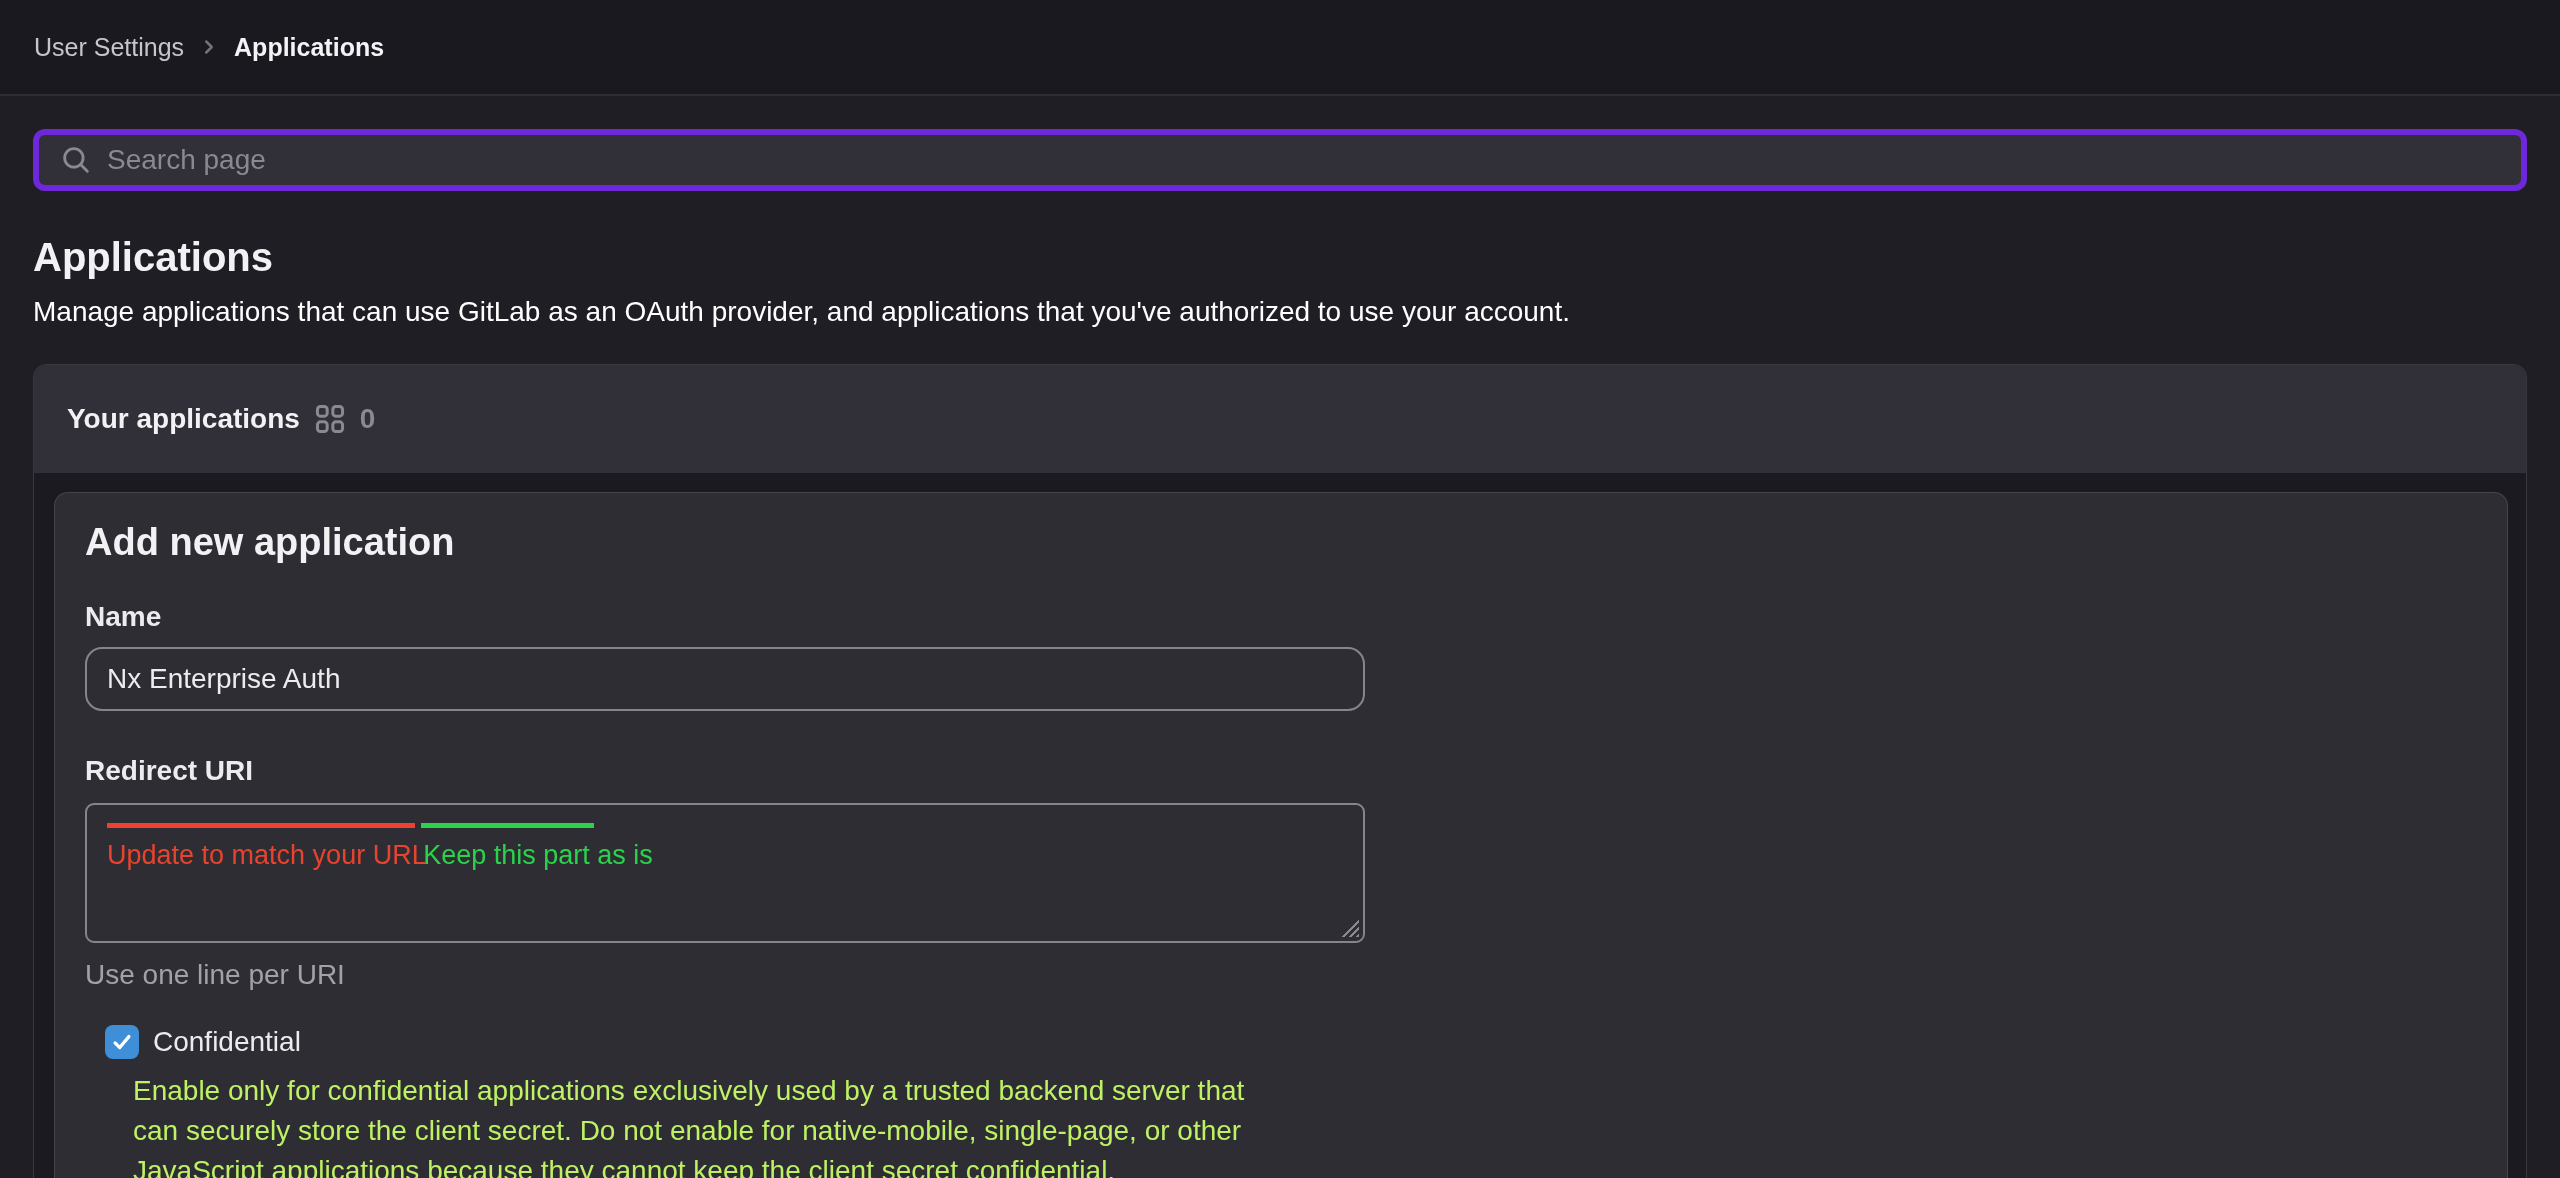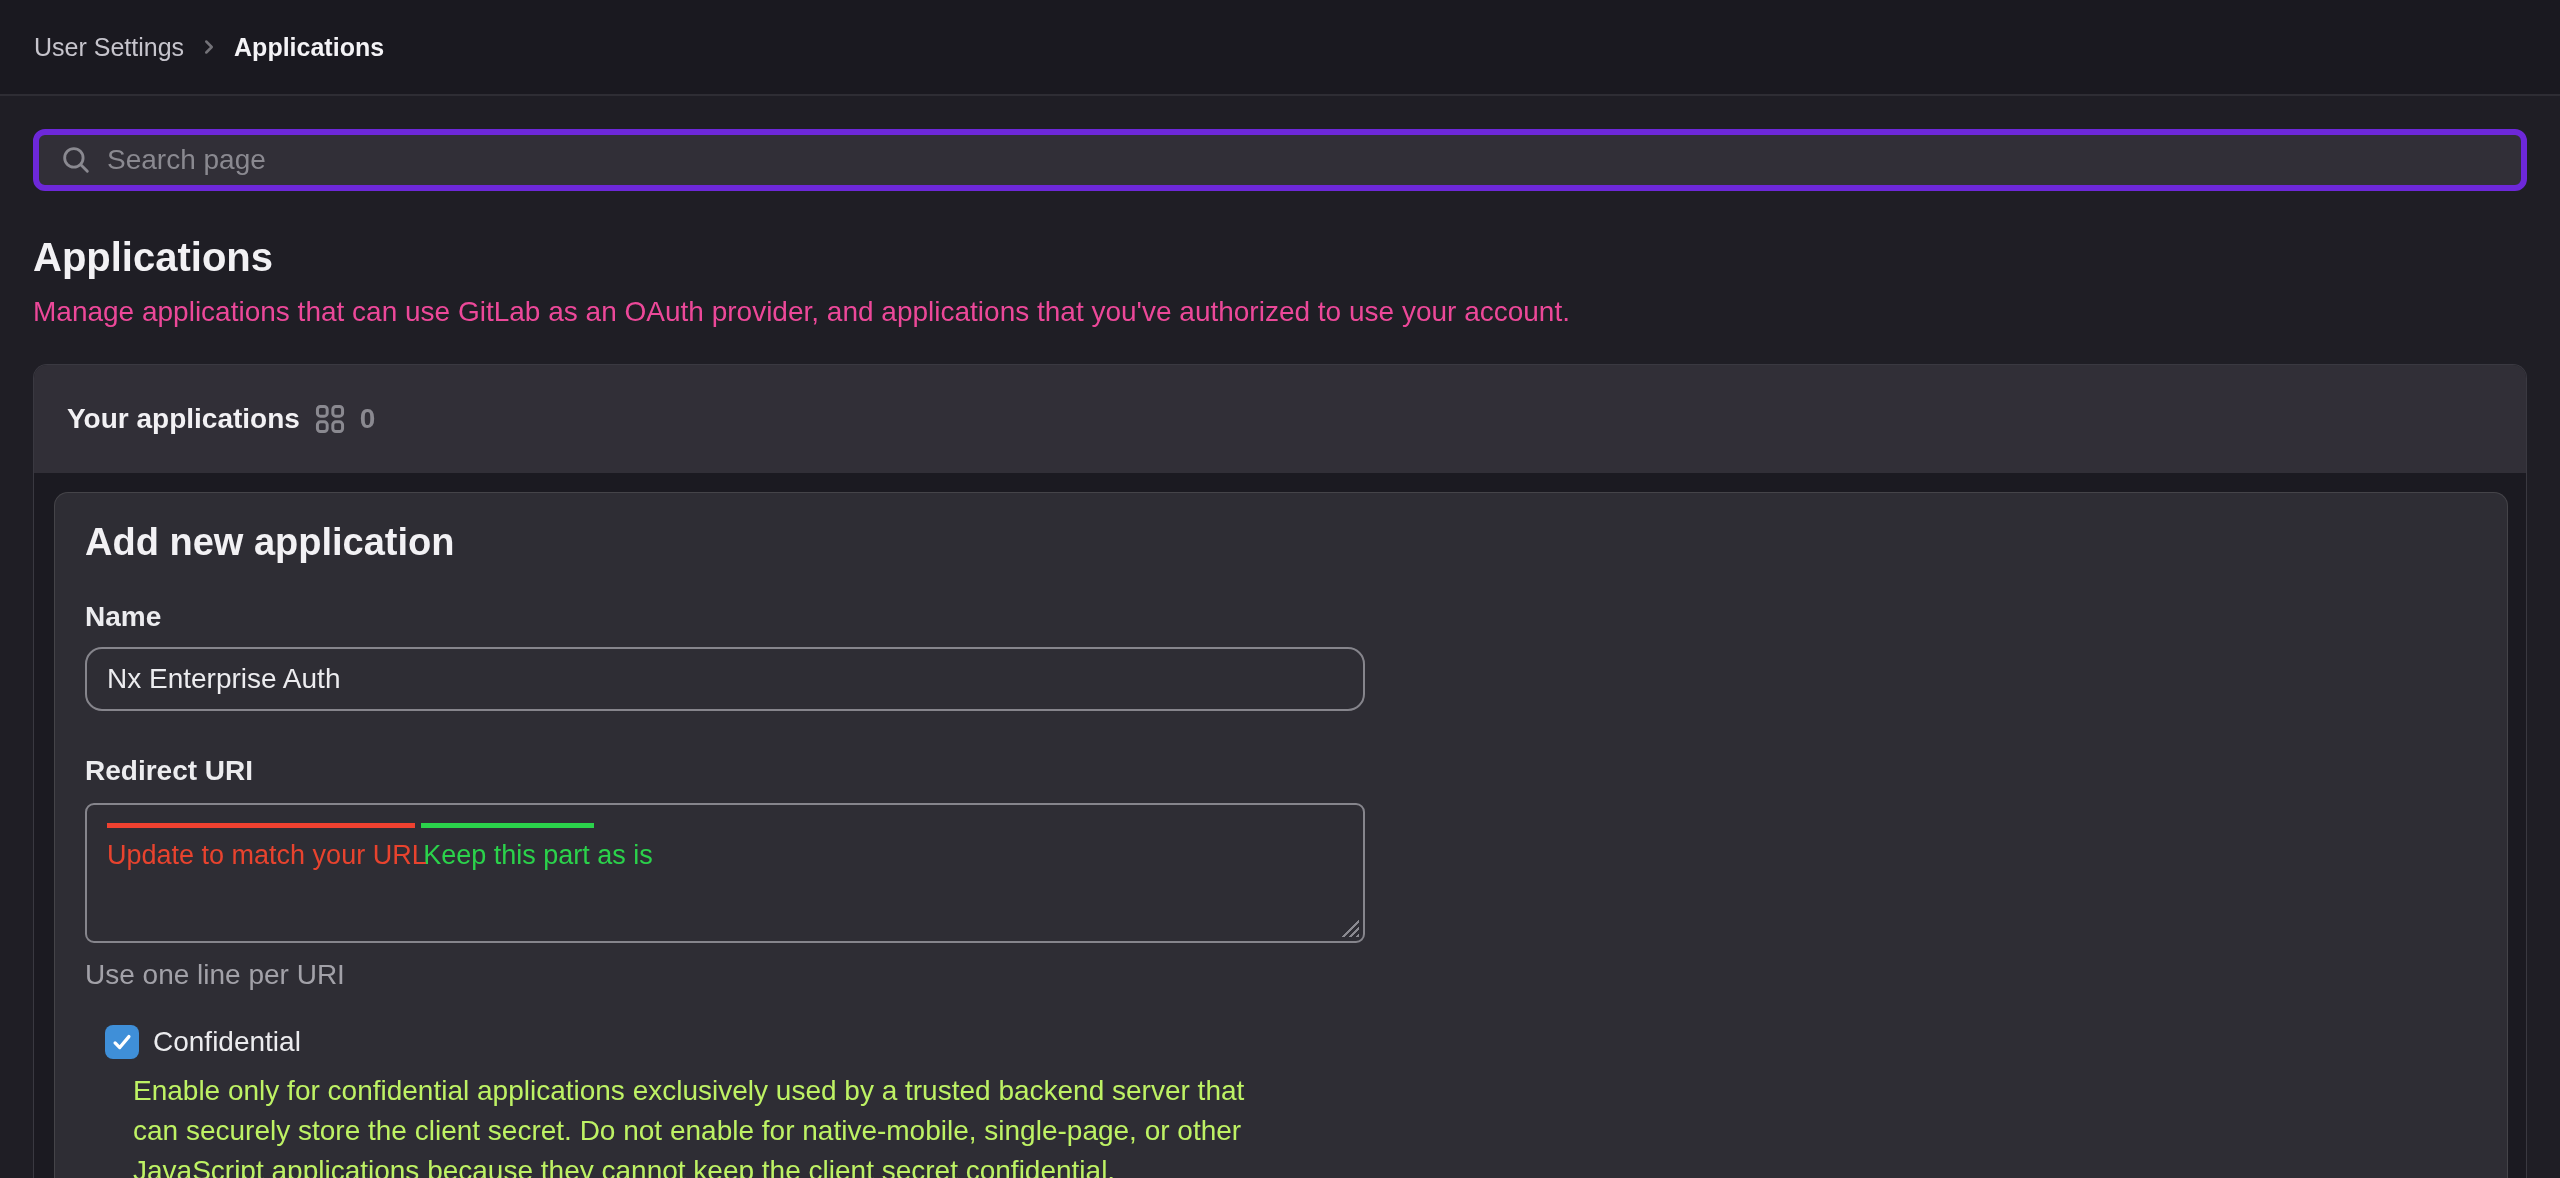--- a/index.html
+++ b/index.html
@@ -38,21 +38,21 @@
   .searchbox svg { flex:0 0 auto; }
   .search-input {
     flex:1; height:100%;
     background:transparent; border:none; outline:none;
     font-family:inherit; font-size:28px; color:#ececef;
     margin-left:14px;
   }
   .search-input::placeholder { color:#8a8990; }
 
   .page-title { margin-top:44px; font-size:40px; font-weight:700; color:#f2f1f4; }
-  .page-desc  { margin-top:16px; font-size:28px; color:#ec4899; }
+  .page-desc  { margin-top:16px; font-size:28px; color:#ffffff; }
 
   
   .panel {
     margin-top:36px;
     border:1px solid #3a3941;
     border-bottom:none;
     border-radius:14px 14px 0 0;
     overflow:hidden;
   }
   .panel-header {

